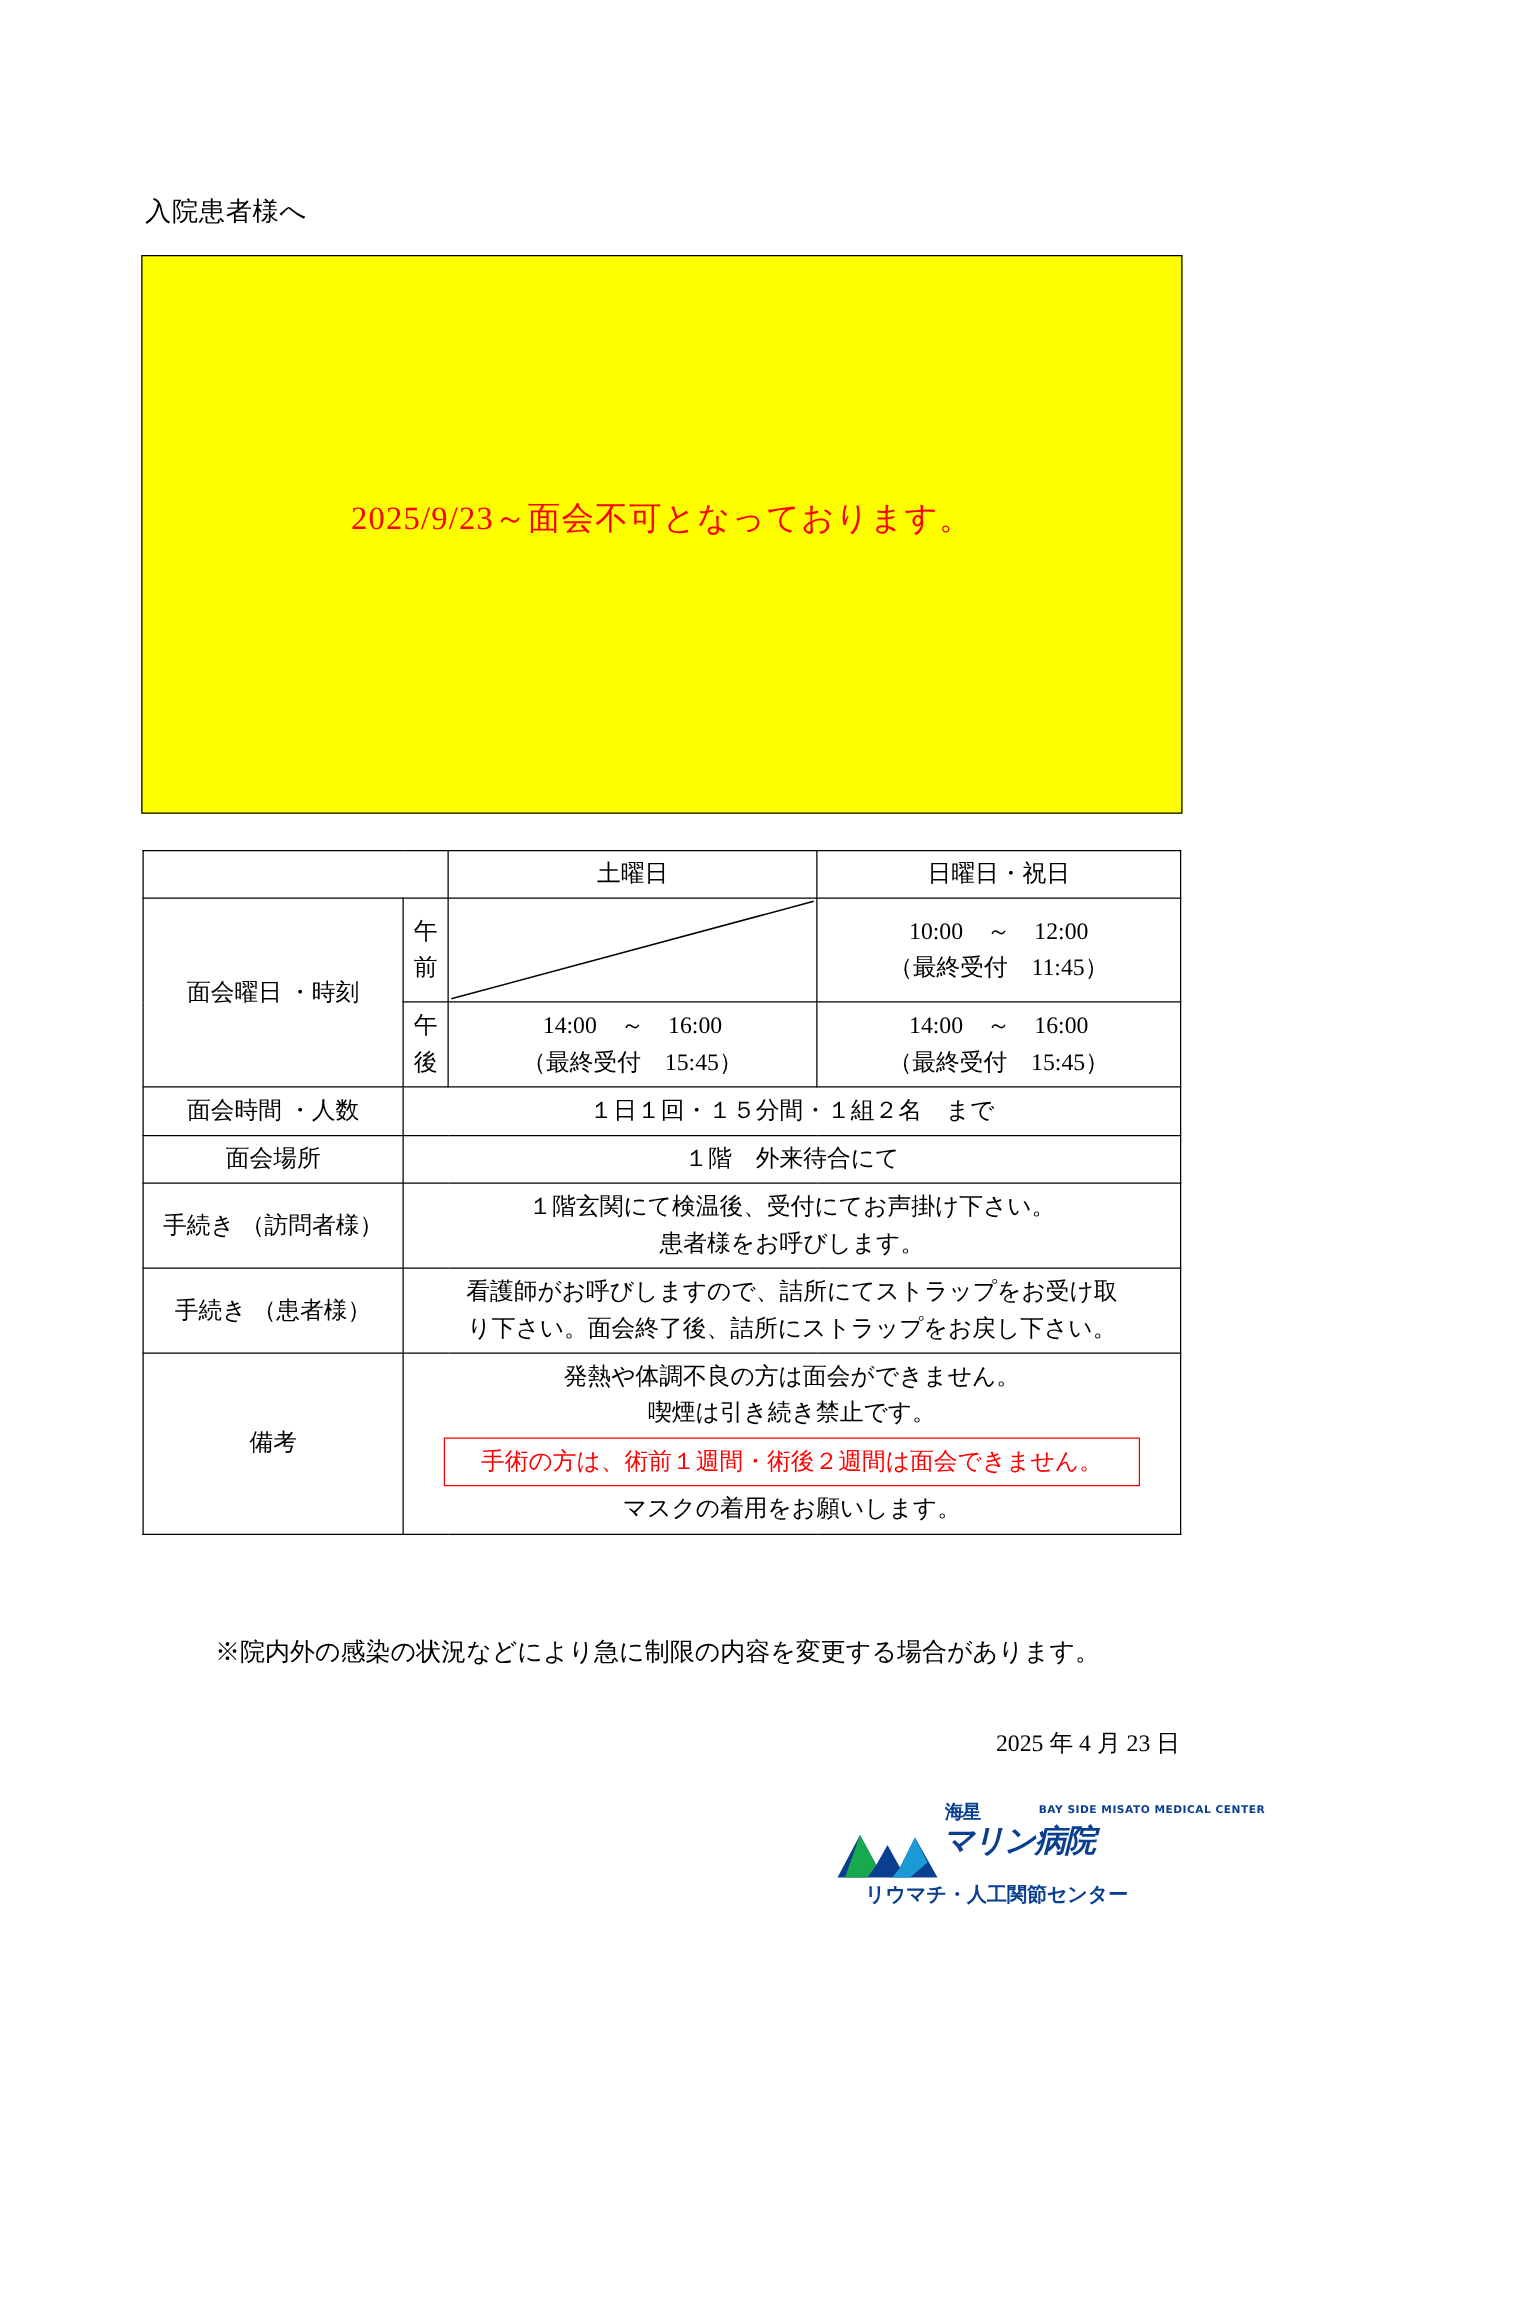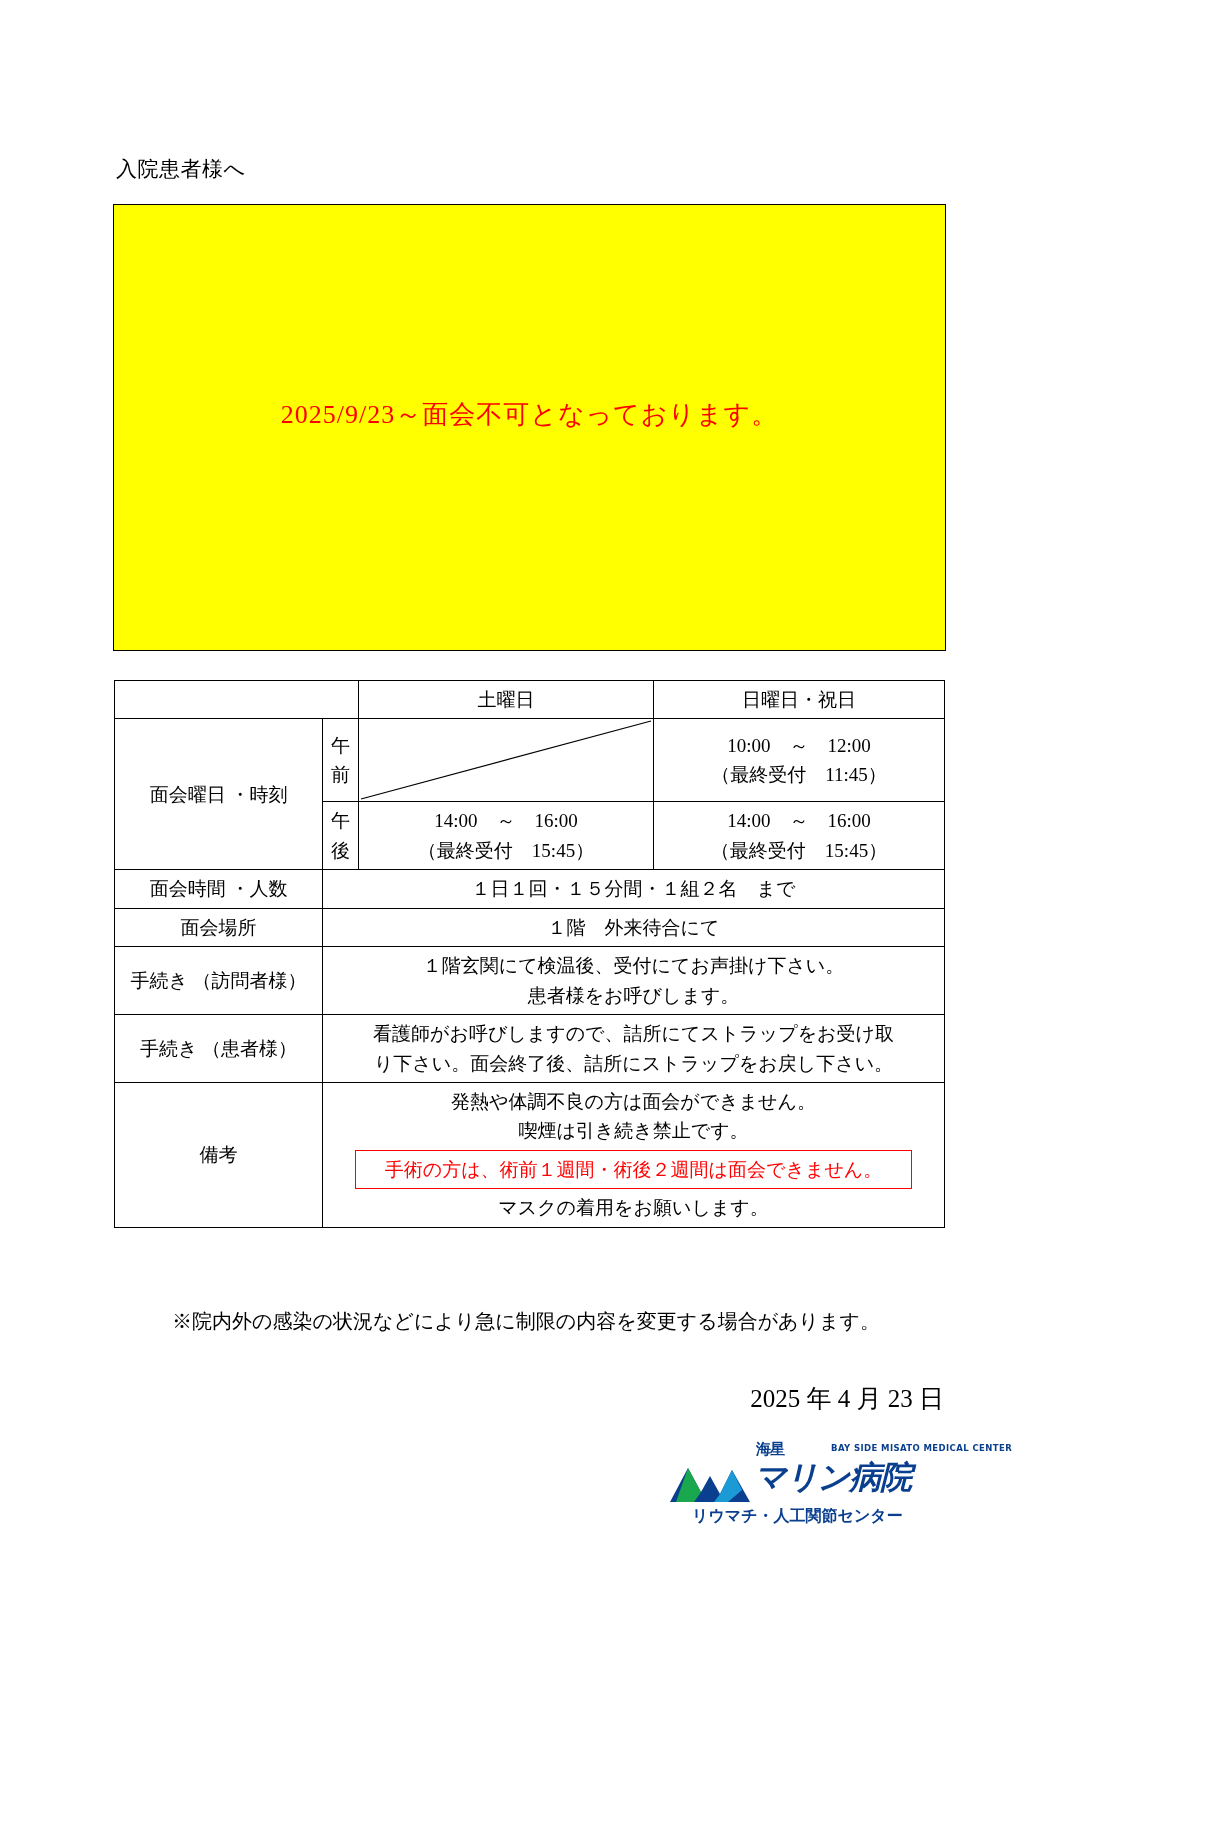--- a/index.html
+++ b/index.html
@@ -105,21 +105,21 @@
   .footnote {
     position: absolute;
     left: 172px;
     top: 1308px;
     font-size: 20px;
   }
   .date-line {
     position: absolute;
     right: 273px;
     top: 1382px;
-    font-size: 25px;
+    font-size: 19px;
     white-space: nowrap;
   }
 
   
   .logo {
     position: absolute;
     left: 668px;
     top: 1432px;
     width: 276px;
     height: 95px;
@@ -151,21 +151,21 @@
     color: #0a3f8f;
     letter-spacing: 0.4px;
     white-space: nowrap;
     margin-left: 45px;
   }
   .logo-name {
     position: absolute;
     left: 86px;
     top: 16px;
     font-family: "DejaVu Sans", sans-serif;
-    font-size: 32px;
+    font-size: 25px;
     font-weight: bold;
     font-style: italic;
     color: #0a3f8f;
     letter-spacing: -1px;
     white-space: nowrap;
   }
   .logo-sub {
     position: absolute;
     left: 24px;
     top: 74px;

